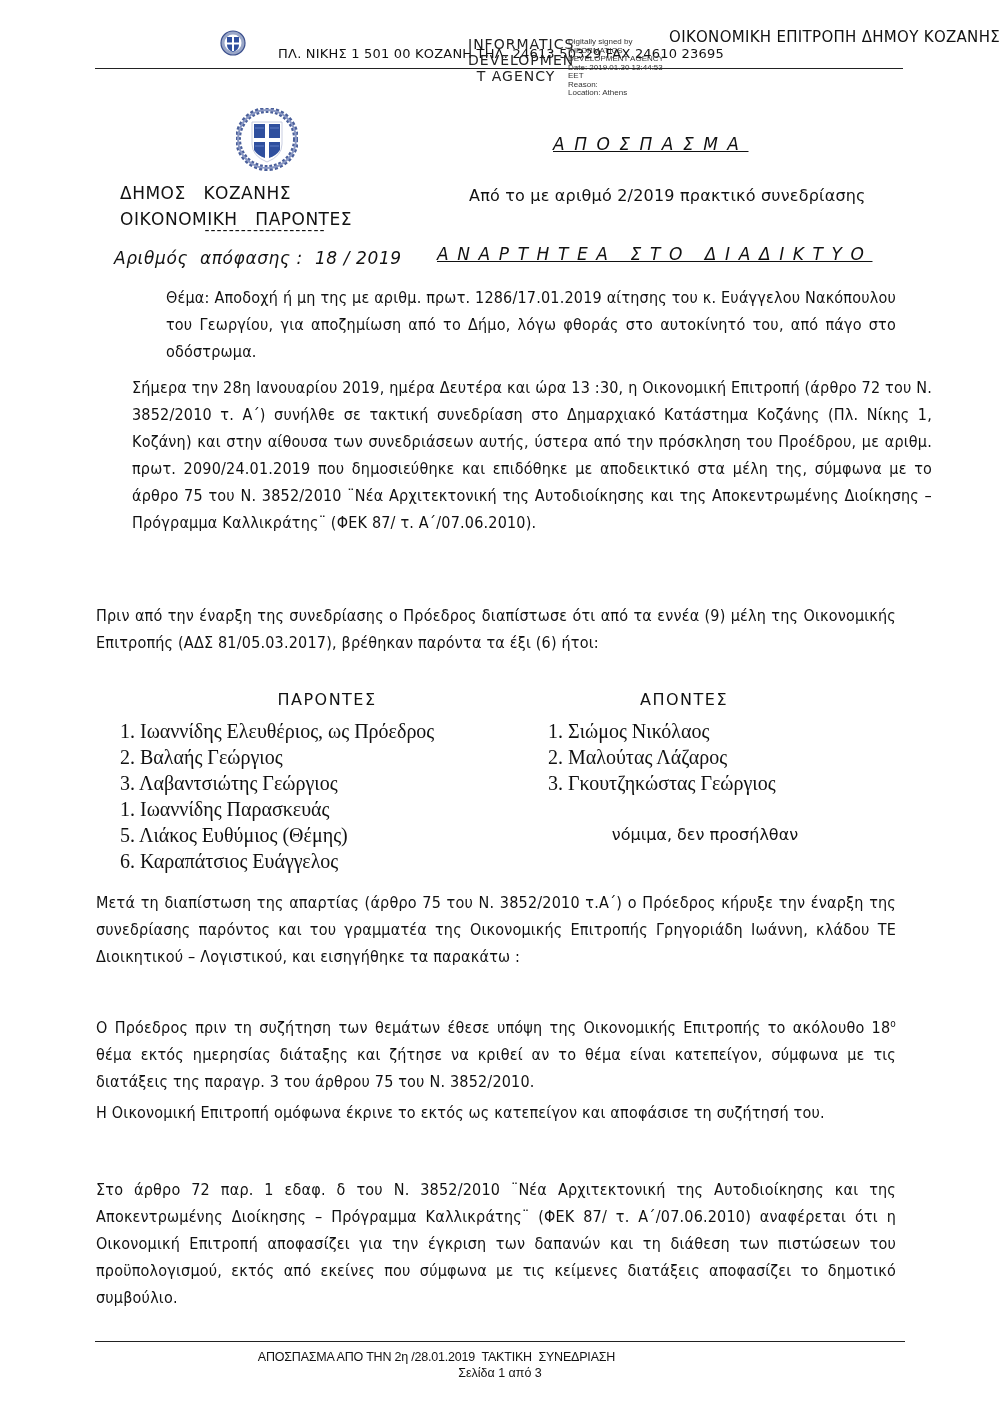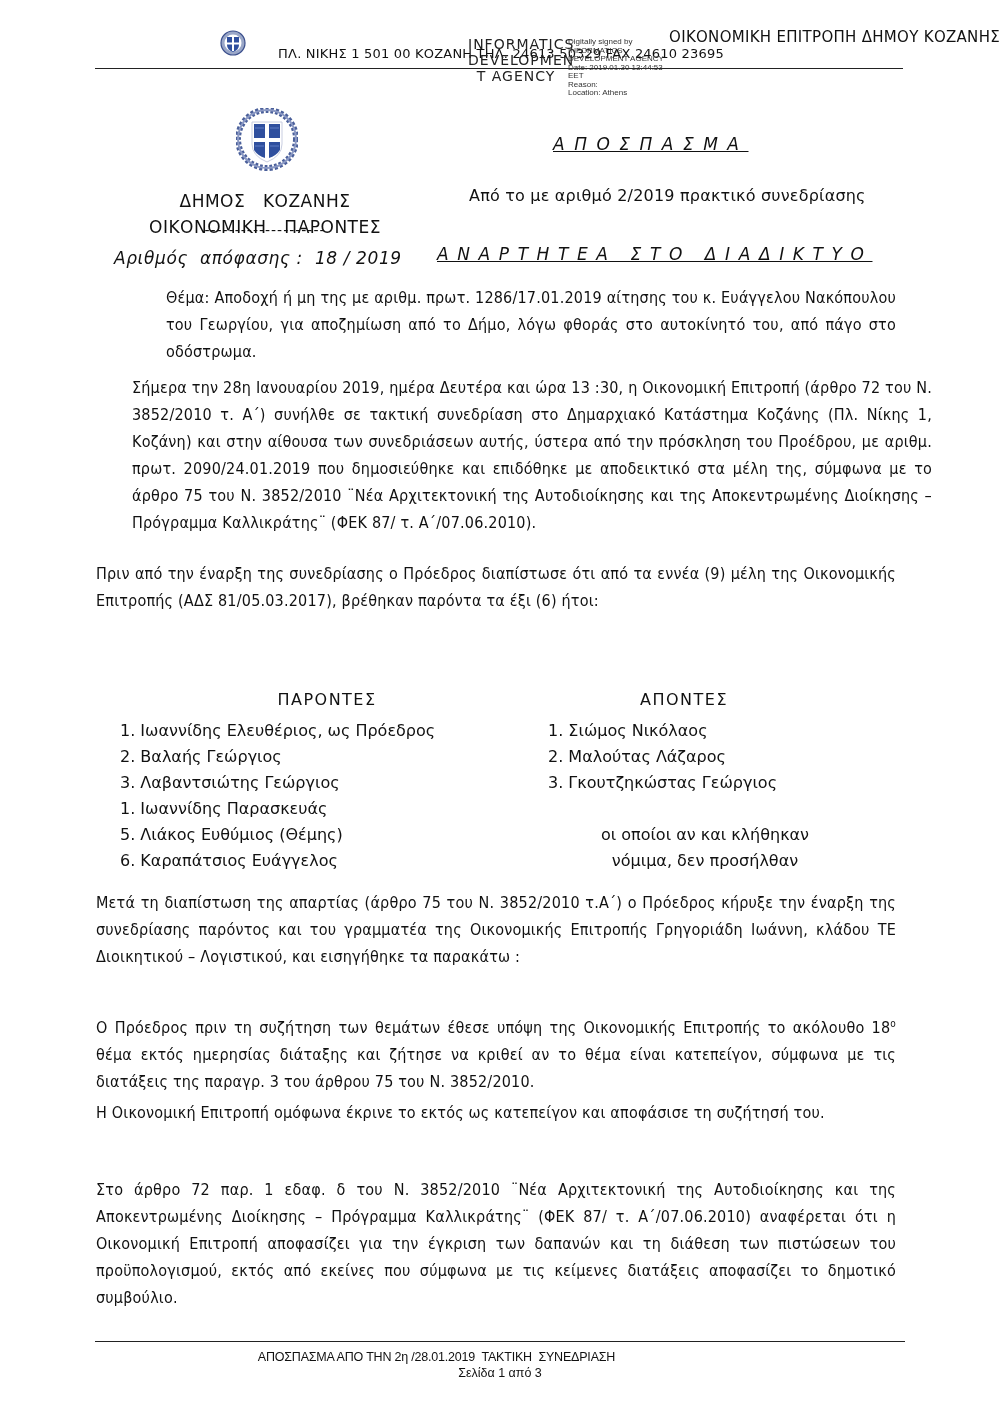--- a/index.html
+++ b/index.html
@@ -5,34 +5,34 @@
   html, body { margin: 0; padding: 0; background: #ffffff; }
   body { width: 1000px; height: 1415px; position: relative; overflow: hidden; color: #111; font-family: "DejaVu Sans", sans-serif; }
   .abs { position: absolute; }
   .hdr-emblem { left: 220px; top: 30px; width: 26px; height: 26px; }
   .hdr-l1 { left: 0; width: 1000px; top: 28px; text-align: right; font-size: 15px; letter-spacing: 0.3px; padding-left: 28px; box-sizing: border-box; }
   .hdr-l2 { left: 0; width: 1000px; top: 46px; text-align: center; font-size: 13px; letter-spacing: 0.2px; padding-left: 2px; box-sizing: border-box; }
   .hdr-rule { left: 95px; width: 808px; top: 68px; height: 0; border-top: 1.3px solid #222; }
   .sig-big { left: 468px; top: 36px; font-size: 14px; line-height: 16px; letter-spacing: 1px; color: #222; text-align: center; width: 96px; }
   .sig-small { left: 568px; top: 38px; font-size: 8px; line-height: 8.5px; color: #333; font-family: "Liberation Sans", sans-serif; }
   .emblem { left: 236px; top: 108px; width: 62px; height: 66px; }
-  .dhmos { left: 120px; width: 290px; top: 188px; text-align: center; font-size: 17px; line-height: 26px; letter-spacing: 0.5px; }
+  .dhmos { left: 120px; width: 290px; top: 180px; text-align: left; font-size: 17px; line-height: 26px; letter-spacing: 0.5px; }
   .dashes { left: 120px; width: 290px; top: 222px; text-align: center; font-size: 14px; letter-spacing: 1px; line-height: 16px; }
   .decision { left: 114px; top: 248px; font-size: 17px; font-style: italic; letter-spacing: 0.6px; }
   .apospasma { left: 553px; top: 134px; font-size: 17px; font-style: italic; text-decoration: underline; letter-spacing: 9.5px; }
   .praktiko { left: 440px; top: 186px; font-size: 16px; letter-spacing: 0.2px; margin-left: 29px; }
   .anartitea { left: 437px; top: 244px; font-size: 17px; font-style: italic; text-decoration: underline; letter-spacing: 8.6px; }
   .para { font-family: "DejaVu Sans Condensed", "DejaVu Sans", sans-serif; font-size: 16px; line-height: 27px; text-align: justify; text-align-last: left; letter-spacing: 0.2px; }
   .thema { left: 166px; width: 730px; top: 284px; }
   .p1 { left: 96px; width: 800px; top: 374px; margin-left: 36px; }
-  .p2 { left: 96px; width: 800px; top: 560px; }
+  .p2 { left: 96px; width: 800px; top: 602px; }
   .col-head { font-size: 16px; letter-spacing: 1.5px; }
   .parontes-head { left: 232px; width: 190px; top: 690px; text-align: center; }
   .apontes-head { left: 640px; top: 690px; }
-  .list { font-size: 16px; line-height: 26px; }
+  .list { font-size: 20px; line-height: 26px; font-family: Liberation Serif, serif; }
   .parontes-list { left: 120px; top: 718px; }
   .apontes-list { left: 548px; top: 718px; }
   .note { left: 570px; width: 270px; top: 822px; text-align: center; font-size: 16px; line-height: 26px; }
   .p3 { left: 96px; width: 800px; top: 889px; }
   .p4 { left: 96px; width: 800px; top: 1010px; }
   .p5 { left: 96px; width: 800px; top: 1099px; }
   .p6 { left: 96px; width: 800px; top: 1176px; }
   .ftr-rule { left: 95px; width: 810px; top: 1341px; height: 0; border-top: 1.3px solid #222; }
   .ftr-l1 { left: 0; width: 873px; top: 1350px; text-align: center; font-size: 12.5px; font-family: "Liberation Sans", sans-serif; letter-spacing: -0.2px; }
   .ftr-l2 { left: 0; width: 1000px; top: 1366px; text-align: center; font-size: 12.5px; font-family: "Liberation Sans", sans-serif; }
@@ -106,21 +106,20 @@
   <div>6. Καραπάτσιος Ευάγγελος</div>
 </div>
 
 <div class="abs list apontes-list">
   <div>1. Σιώμος Νικόλαος</div>
   <div>2. Μαλούτας Λάζαρος</div>
   <div>3. Γκουτζηκώστας Γεώργιος</div>
 </div>
 
 <div class="abs note">
-  <div>οι οποίοι αν και κλήθηκαν</div>
   <div>νόμιμα, δεν προσήλθαν</div>
 </div>
 
 <div class="abs para p3">Μετά τη διαπίστωση της απαρτίας (άρθρο 75 του Ν. 3852/2010 τ.Α΄) ο Πρόεδρος κήρυξε την έναρξη της συνεδρίασης παρόντος και του γραμματέα της Οικονομικής Επιτροπής Γρηγοριάδη Ιωάννη, κλάδου ΤΕ Διοικητικού – Λογιστικού, και εισηγήθηκε τα παρακάτω :</div>
 
 <div class="abs para p4"><span>Ο Πρόεδρος πριν τη συζήτηση των θεμάτων έθεσε υπόψη της Οικονομικής Επιτροπής το ακόλουθο 18</span><sup>ο</sup><span> θέμα εκτός ημερησίας διάταξης και ζήτησε να κριθεί αν το θέμα είναι κατεπείγον, σύμφωνα με τις διατάξεις της παραγρ. 3 του άρθρου 75 του Ν. 3852/2010.</span></div>
 
 <div class="abs para p5">Η Οικονομική Επιτροπή ομόφωνα έκρινε το εκτός ως κατεπείγον και αποφάσισε τη συζήτησή του.</div>
 <div class="abs para p6">Στο άρθρο 72 παρ. 1 εδαφ. δ του Ν. 3852/2010 ¨Νέα Αρχιτεκτονική της Αυτοδιοίκησης και της Αποκεντρωμένης Διοίκησης – Πρόγραμμα Καλλικράτης¨ (ΦΕΚ 87/ τ. Α΄/07.06.2010) αναφέρεται ότι η Οικονομική Επιτροπή αποφασίζει για την έγκριση των δαπανών και τη διάθεση των πιστώσεων του προϋπολογισμού, εκτός από εκείνες που σύμφωνα με τις κείμενες διατάξεις αποφασίζει το δημοτικό συμβούλιο.</div>
 

